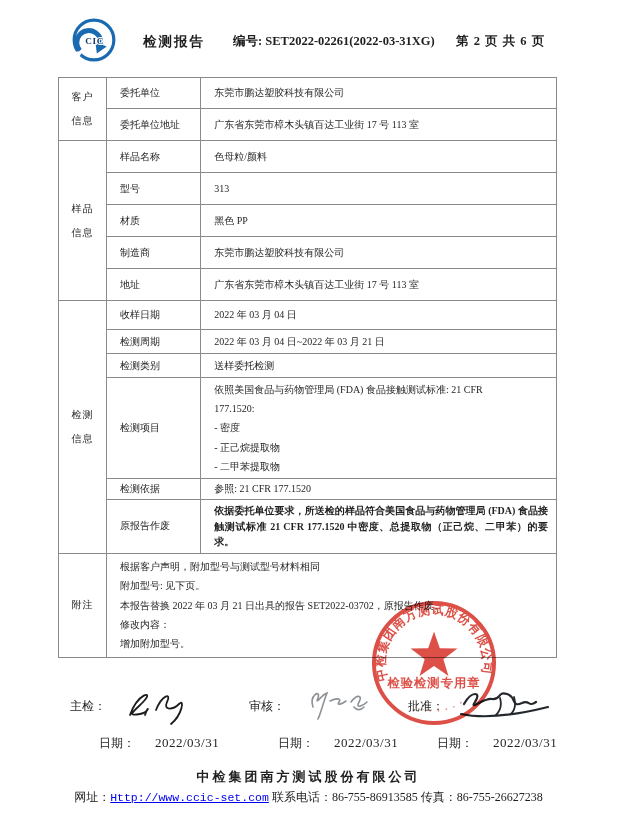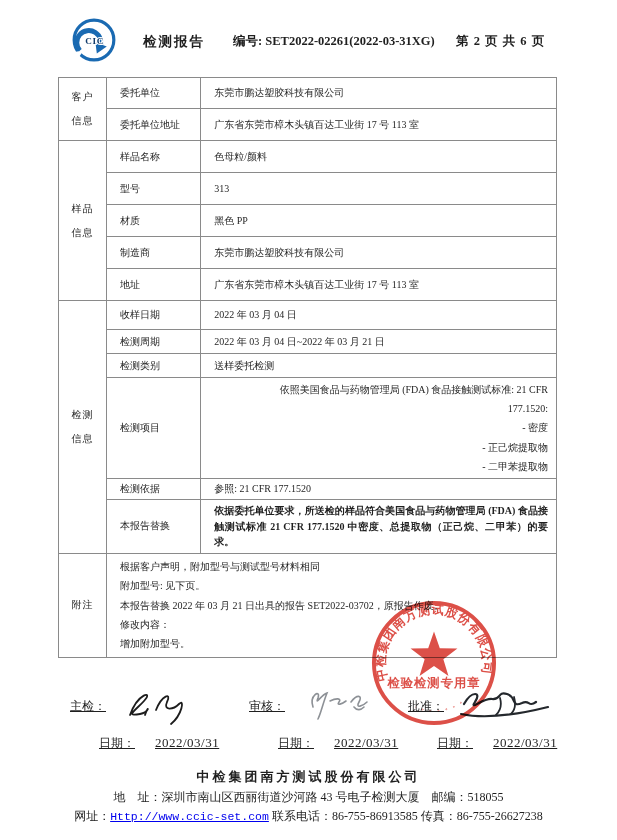--- a/index.html
+++ b/index.html
@@ -19,27 +19,27 @@
   table.report td{border:1px solid #8a8a8a;font-size:10px;vertical-align:middle;
                   overflow:hidden;}
   col.c1{width:48px;} col.c2{width:94px;} col.c3{width:355px;}
   td.sec{text-align:center;padding:0;}
   td.sec .wrapbox{width:28px;margin:0 auto;line-height:24px;letter-spacing:1px;}
   td.f{padding:0 4px 0 13px;font-family:Liberation Mono, monospace;}
   td.v{padding:0 8px 0 13px;}
   .pre{white-space:pre-line;}
   tr.r31{height:31px;} tr.r32{height:32px;} tr.r29{height:29px;} tr.r24{height:24px;}
   tr.r96{height:96px;} tr.r21{height:21px;} tr.r48{height:48px;} tr.r97{height:97px;}
-  td.items{line-height:19.2px;padding-top:2px;padding-bottom:2px;text-align:right;}
+  td.items{line-height:19.2px;padding-top:2px;padding-bottom:2px;}
   td.concl{line-height:15.6px;text-align:justify;padding-top:3px;padding-bottom:3px;font-weight:bold;}
   td.notes{line-height:19.4px;padding-top:3px;padding-bottom:3px;}
 
   
   .sign-area{position:absolute;left:0;top:686px;width:617px;height:76px;}
-  .sign-group{position:absolute;top:0;width:160px;text-decoration:underline;}
+  .sign-group{position:absolute;top:0;width:160px;}
   .g1{left:70px;} .g2{left:249px;} .g3{left:408px;}
   .sign-row{display:flex;align-items:center;height:40px;}
   .sign-label{font-size:12px;white-space:nowrap;}
   .sig{margin-left:12px;flex:0 0 auto;}
   .date-row{display:flex;align-items:baseline;margin-top:9px;margin-left:29px;}
   .date-val{font-size:13px;margin-left:20px;letter-spacing:0.5px;}
 
   
   .stamp{position:absolute;left:370px;top:599px;width:128px;height:128px;
          opacity:.88;mix-blend-mode:multiply;pointer-events:none;}
@@ -136,21 +136,21 @@
 177.1520:
 - 密度
 - 正己烷提取物
 - 二甲苯提取物</td>
     </tr>
     <tr class="r21">
       <td class="f">检测依据</td>
       <td class="v">参照: 21 CFR 177.1520</td>
     </tr>
     <tr class="r48">
-      <td class="f">本报告替换</td>
+      <td class="f">原报告作废</td>
       <td class="v concl">依据委托单位要求，所送检的样品符合美国食品与药物管理局 (FDA) 食品接触测试标准 21 CFR 177.1520 中密度、总提取物（正己烷、二甲苯）的要求。</td>
     </tr>
 
     <tr class="r97">
       <td class="sec">
             <div class="wrapbox">附注</div>
           </td>
       <td class="v pre notes" colspan="2">根据客户声明，附加型号与测试型号材料相同
 附加型号: 见下页。
 本报告替换 2022 年 03 月 21 日出具的报告 SET2022-03702，原报告作废。
@@ -209,17 +209,16 @@
       <textPath href="#sealArc" startOffset="0" textLength="186" lengthAdjust="spacingAndGlyphs">中检集团南方测试股份有限公司</textPath>
     </text>
     <polygon points="65,33 70.9,49.9 88.8,50.3 74.5,61.1 79.7,78.2 65,68 50.3,78.2 55.5,61.1 41.2,50.3 59.1,49.9" fill="#d8372e"></polygon>
     <text class="seal-t" x="65" y="89">检验检测专用章</text>
     <path id="sealArcB" d="M 33,104 A 50,50 0 0 0 97,104" fill="none"></path>
     <text class="seal-dots"><textPath href="#sealArcB" startOffset="6">· · ∘ ∘ ∘ ∘ ∘ ∘ · ·</textPath></text>
   </svg>
 
   <div class="footer">
     <div class="f-company">中检集团南方测试股份有限公司</div>
-    <div class="f-line">地　址：深圳市南山区西丽街道沙河路 43 号电子检测大厦　邮编：518055</div>
     <div class="f-line"><span>网址：</span><a class="f-link">Http://www.ccic-set.com</a> <span>联系电话：86-755-86913585 传真：86-755-26627238</span></div>
   </div>
 
 </div>
 
 </body></html>

